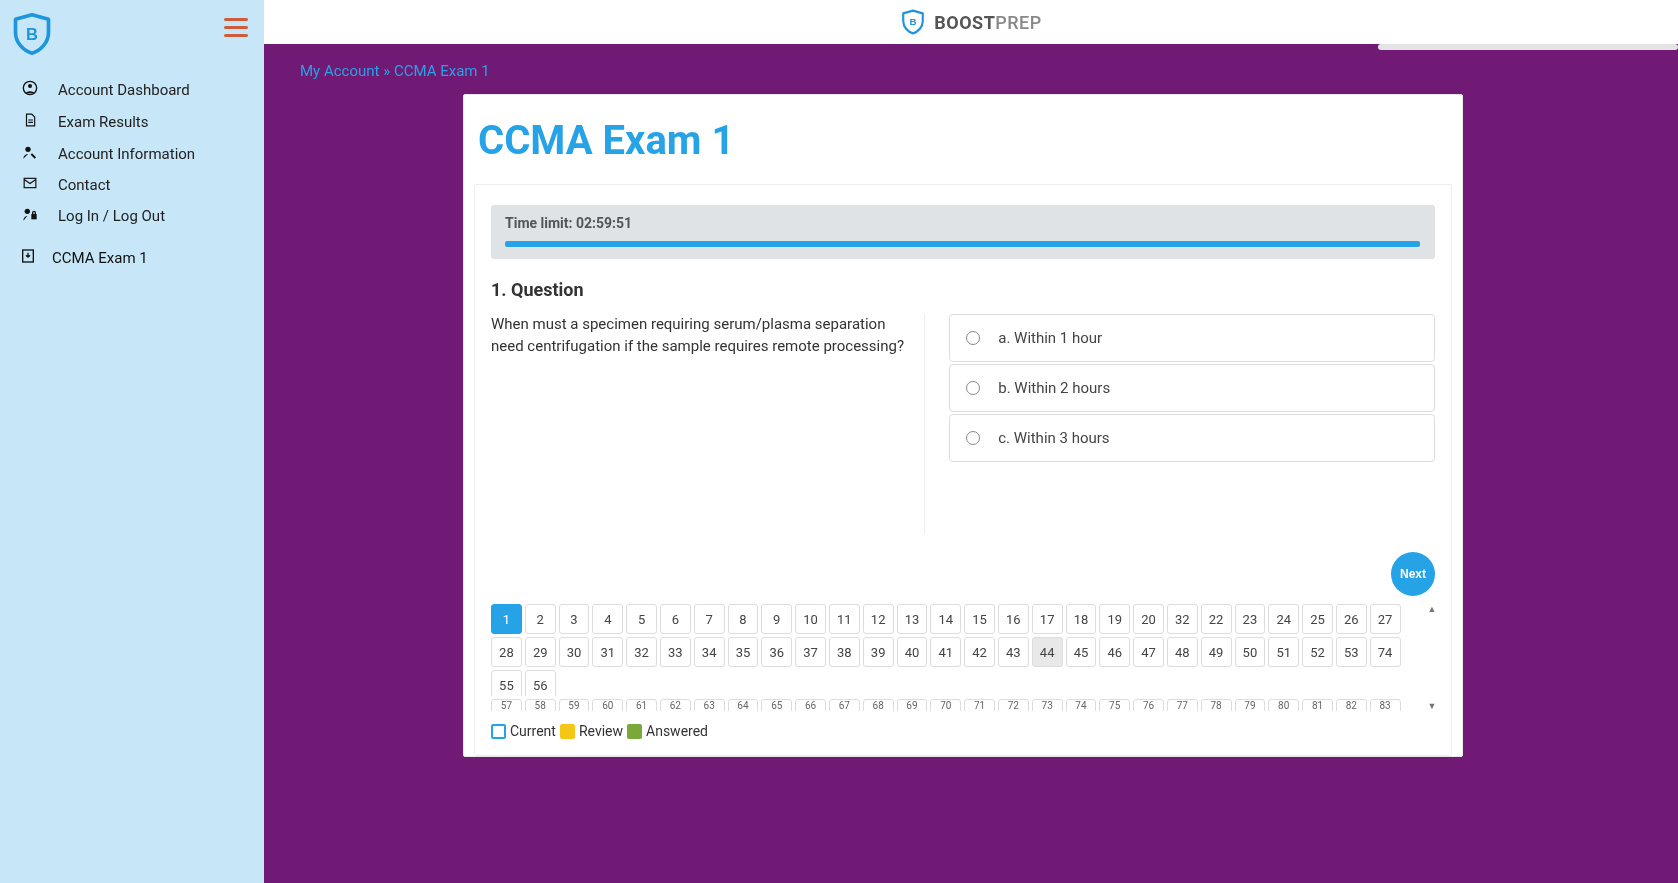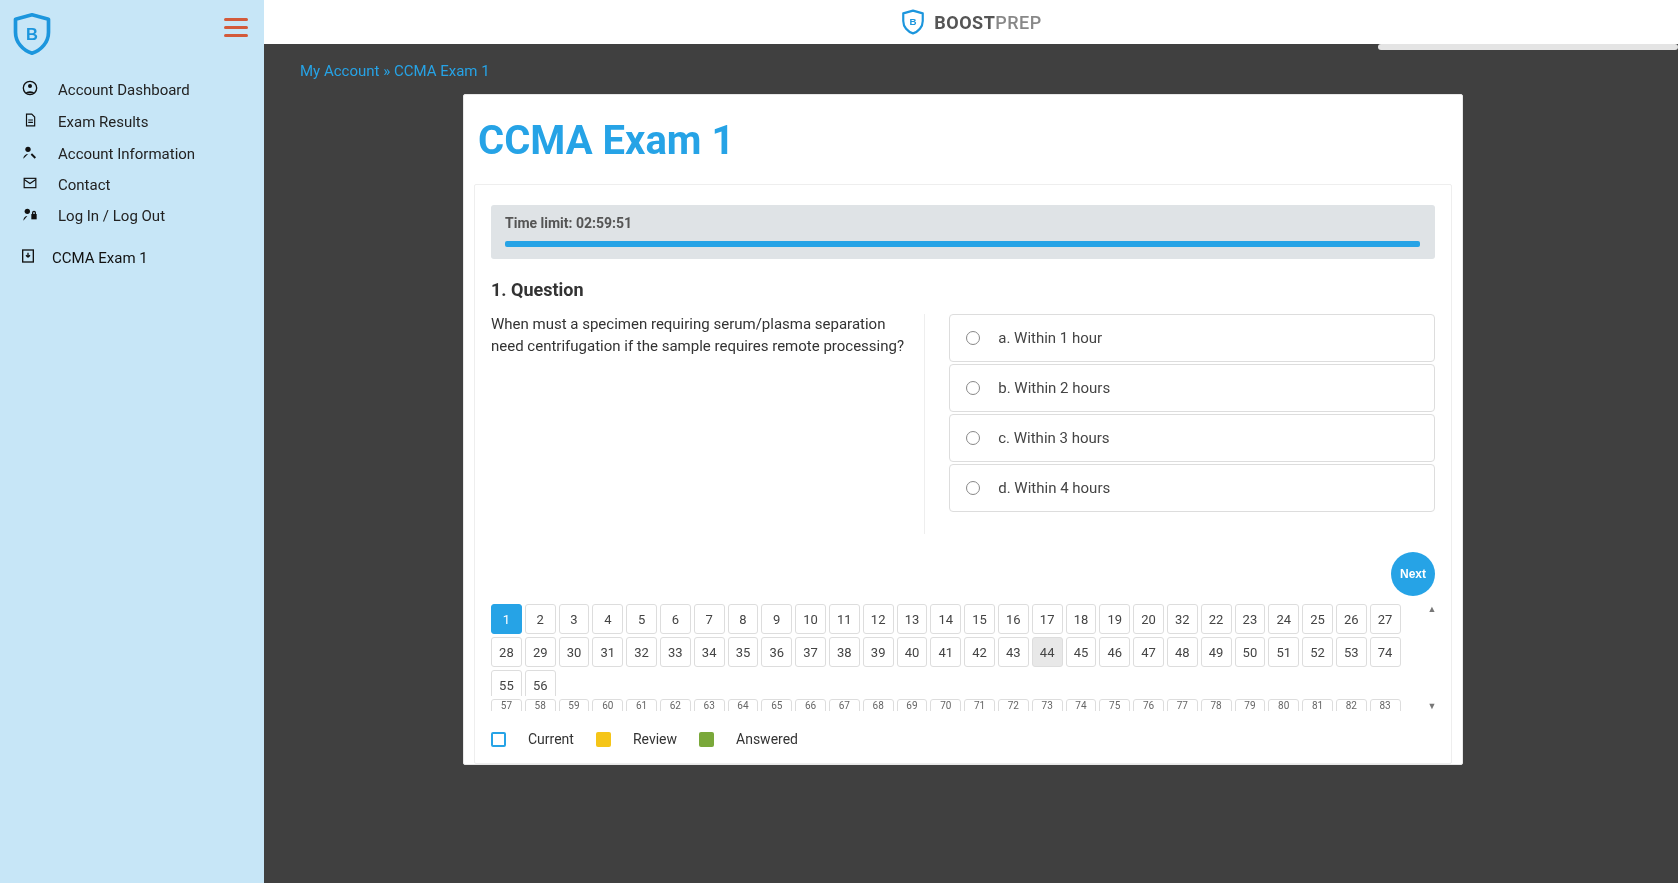--- a/index.html
+++ b/index.html
@@ -20,21 +20,21 @@
 .course-list li { display:flex; align-items:center; gap:16px; padding:6px 20px; font-size:15px; color:#111; cursor:pointer; }
 
 
 .main { flex:1; background:#fff; display:flex; flex-direction:column; }
 .topbar { height:44px; background:#fff; display:flex; align-items:center; justify-content:center; position:relative; }
 .brand { display:flex; align-items:center; gap:8px; }
 .brand-text { font-weight:700; letter-spacing:0.5px; font-size:18px; color:#555; }
 .brand-text .bold { color:#555; }
 .brand-text .light { color:#888; font-weight:500; }
 
-.content { background:#404040; flex:1; padding:18px 16px 0 0; position:relative; }
+.content { background:#701a75; flex:1; padding:18px 16px 0 0; position:relative; }
 .progress-line { position:absolute; top:0; right:0; height:6px; width:300px; background:#e4e4e4; border-radius:3px; }
 .breadcrumb { font-size:15px; color:#26a3e6; padding:0 0 14px 36px; }
 .breadcrumb a { color:#26a3e6; text-decoration:none; }
 
 .exam-card { background:#fff; max-width:1000px; margin:0 auto; border:1px solid #e8e8e8; border-radius:2px; padding:0; }
 .exam-title { font-size:40px; font-weight:700; color:#26a3e6; padding:22px 14px 20px 14px; }
 
 .exam-body { border:1px solid #eee; margin:0 10px; border-radius:2px; padding:20px 16px 16px 16px; position:relative; }
 
 .timer-bar { background:#dfe3e6; border-radius:3px; padding:10px 14px 12px 14px; margin-bottom:20px; }
@@ -54,21 +54,21 @@
 
 .pager-wrap { position:relative; }
 .pager-scroll { position:absolute; right:-4px; top:0; bottom:0; width:14px; display:flex; flex-direction:column; justify-content:space-between; align-items:center; font-size:9px; color:#777; }
 .pager { display:flex; flex-wrap:wrap; gap:3px; padding-right:18px; max-height:92px; overflow:hidden; }
 .page-num { width:30.8px; height:30px; border:1px solid #ddd; border-radius:3px; display:flex; align-items:center; justify-content:center; font-size:13px; color:#444; cursor:pointer; background:#fff; }
 .page-num.current { background:#26a3e6; color:#fff; border-color:#26a3e6; }
 .page-num.shaded { background:#e8e8e8; }
 .pager-cut { display:flex; flex-wrap:wrap; gap:3px; padding-right:18px; margin-top:3px; overflow:hidden; height:12px; }
 .page-num-cut { width:30.8px; height:30px; border:1px solid #ddd; border-radius:3px; display:flex; align-items:flex-start; justify-content:center; font-size:10px; color:#666; padding-top:0; background:#fff; }
 
-.legend { display:flex; align-items:center; gap:22px; font-size:14px; color:#333; margin-top:20px; }
+.legend { display:flex; align-items:center; gap:4px; font-size:14px; color:#333; margin-top:12px; }
 .swatch { width:15px; height:15px; border-radius:2px; display:inline-block; }
 .swatch.current { border:2px solid #26a3e6; background:#fff; }
 .swatch.review { background:#f5c518; }
 .swatch.answered { background:#7aa83a; }
 </style>
 </head>
 <body>
 
 <div class="app">
 
@@ -180,24 +180,20 @@
                   <span class="radio"></span>
                   <span>a. Within 1 hour</span>
                 </div>
                 <div class="option">
                   <span class="radio"></span>
                   <span>b. Within 2 hours</span>
                 </div>
                 <div class="option">
                   <span class="radio"></span>
                   <span>c. Within 3 hours</span>
-                </div>
-                <div class="option">
-                  <span class="radio"></span>
-                  <span>d. Within 4 hours</span>
                 </div>
               </div>
           </div>
 
           <div class="next-row">
             <button class="next-btn">Next</button>
           </div>
 
           <div class="pager-wrap">
             <div class="pager" id="pager">

